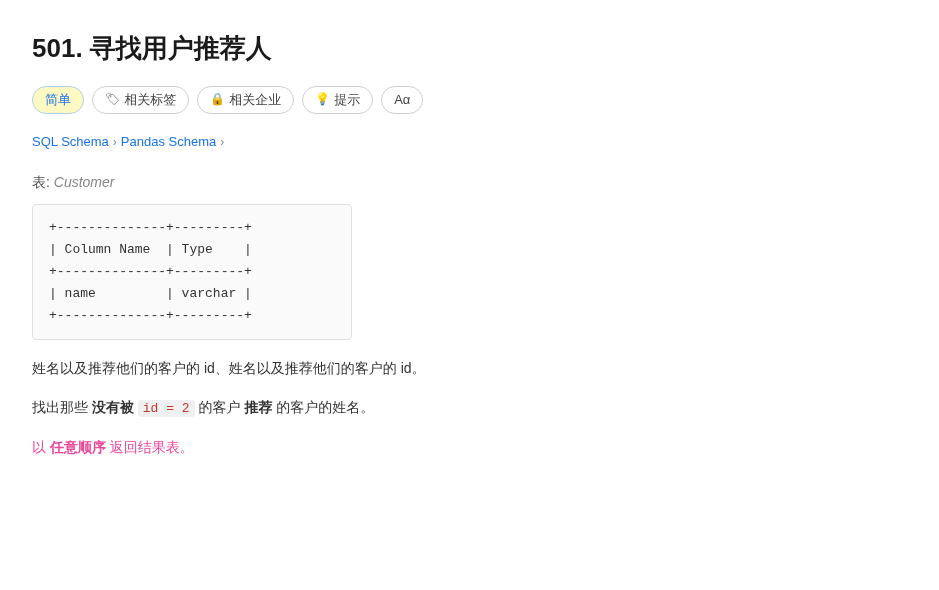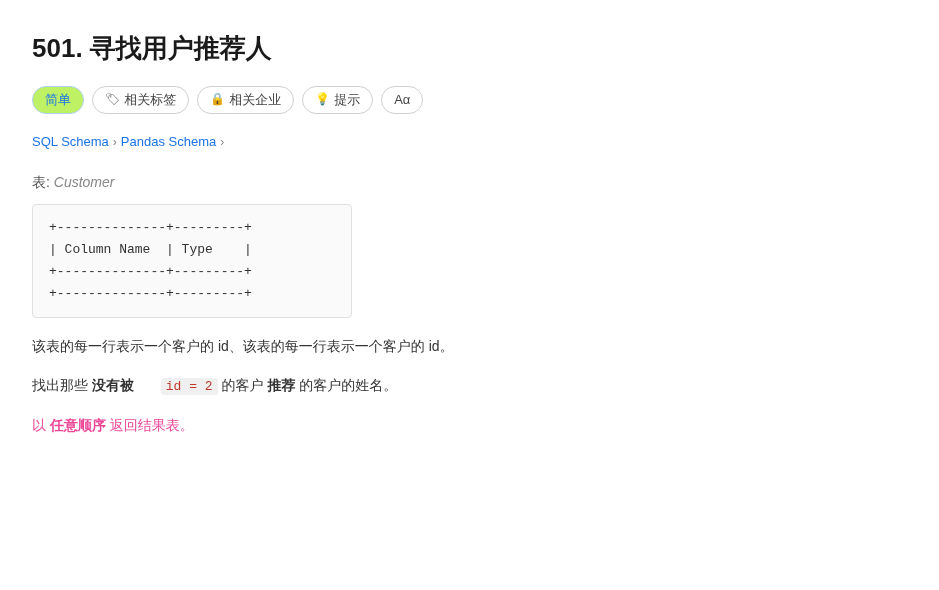--- a/index.html
+++ b/index.html
@@ -30,21 +30,21 @@
       gap: 4px;
       border: 1px solid #d0d0d0;
       border-radius: 20px;
       padding: 3px 12px;
       font-size: 13px;
       color: #444;
       cursor: pointer;
       background: #fff;
     }
     .tag.active {
-      background: #bef264;
+      background: #fef9c3;
       border-color: #b0d0ef;
       color: #1a73e8;
       font-weight: 500;
     }
     .tag-icon {
       font-size: 12px;
       color: #666;
     }
     .breadcrumb {
       display: flex;
@@ -101,21 +101,20 @@
       line-height: 1.8;
     }
     .bold { font-weight: 700; }
     .code-inline {
       background: #f0f0f0;
       border-radius: 3px;
       padding: 1px 5px;
       font-family: "Courier New", monospace;
       font-size: 13px;
       color: #c0392b;
-      margin-left: 23px;
     }
     .result-block {
       font-size: 14px;
       color: #ec4899;
       line-height: 1.8;
     }
   </style>
 </head>
 <body>
 
@@ -153,25 +152,26 @@
 
 <div class="table-label">
   <span>表:</span>
   <span class="table-name">Customer</span>
 </div>
 
 <div class="schema-box">
   <div class="schema-line">+--------------+---------+</div>
   <div class="schema-line">| Column Name  | Type    |</div>
   <div class="schema-line">+--------------+---------+</div>
+  <div class="schema-line">| name         | varchar |</div>
   <div class="schema-line">+--------------+---------+</div>
 </div>
 
 <div class="description-block">
-  <div>该表的每一行表示一个客户的 id、该表的每一行表示一个客户的 id。</div>
+  <div>姓名以及推荐他们的客户的 id、姓名以及推荐他们的客户的 id。</div>
 </div>
 
 <div class="question-block">
   <span>找出那些</span>
   <span class="bold">没有被</span>
   <span class="code-inline">id = 2</span>
   <span>的客户</span>
   <span class="bold">推荐</span>
   <span>的客户的姓名。</span>
 </div>

